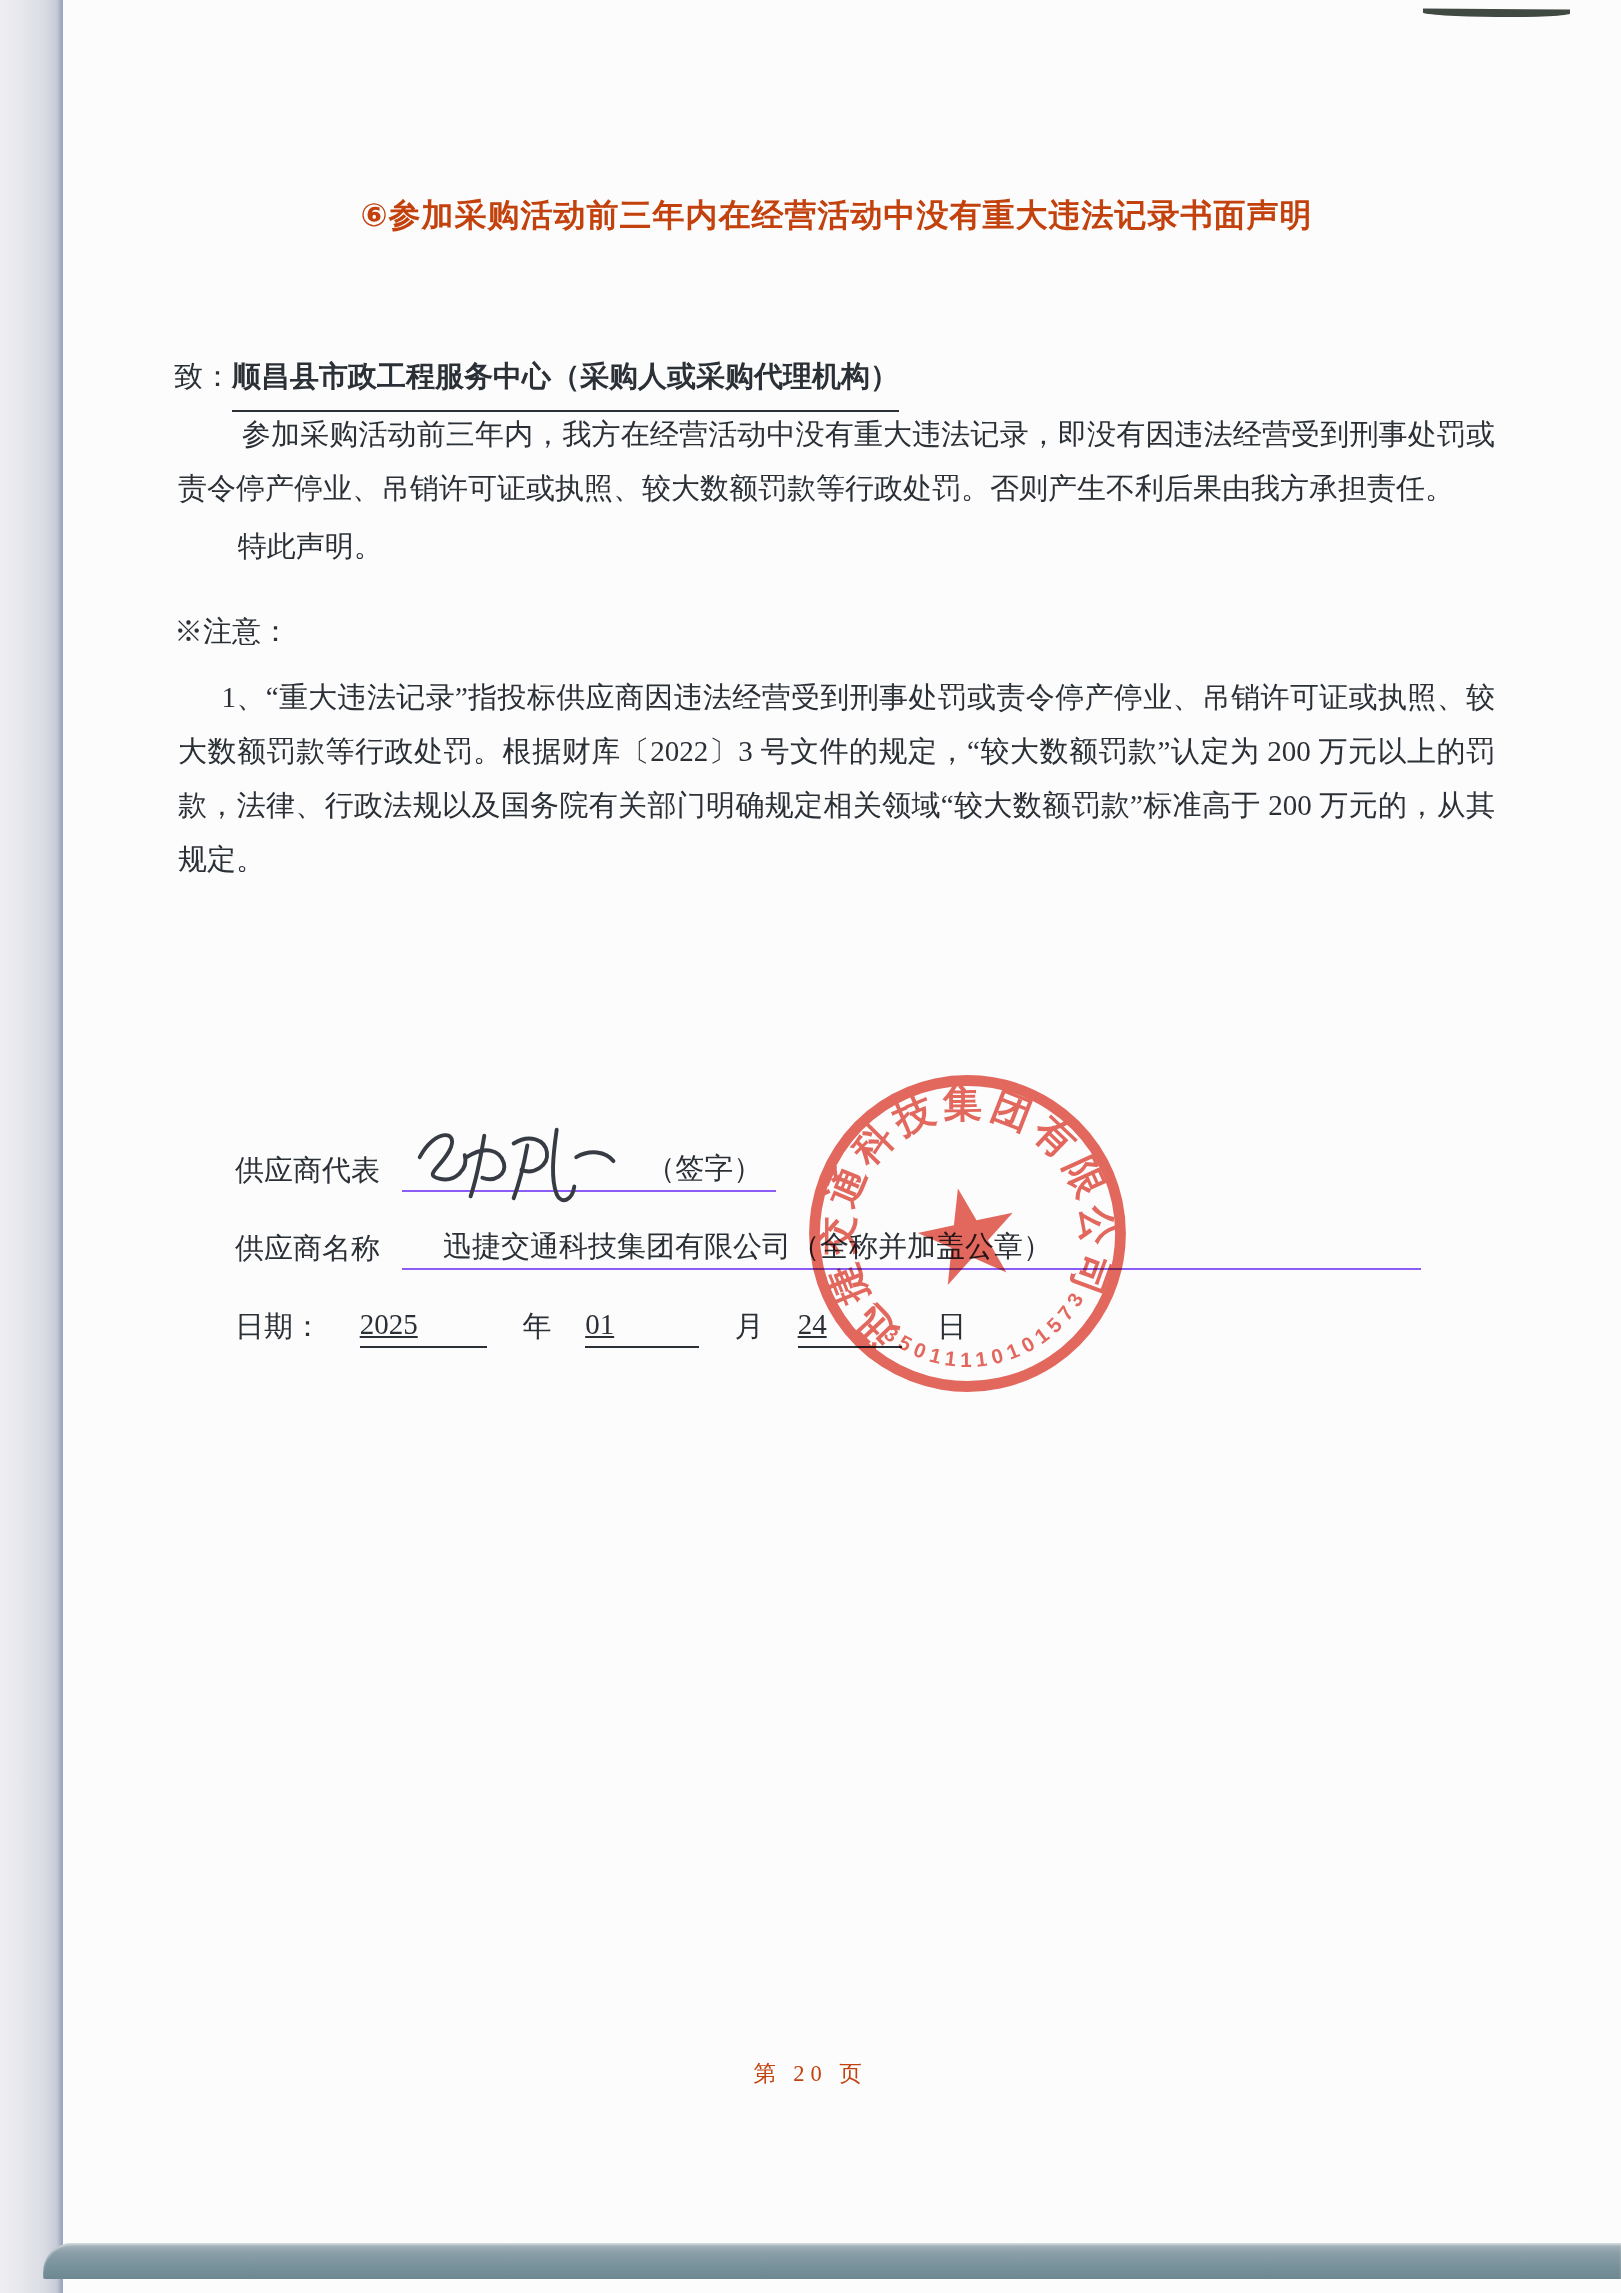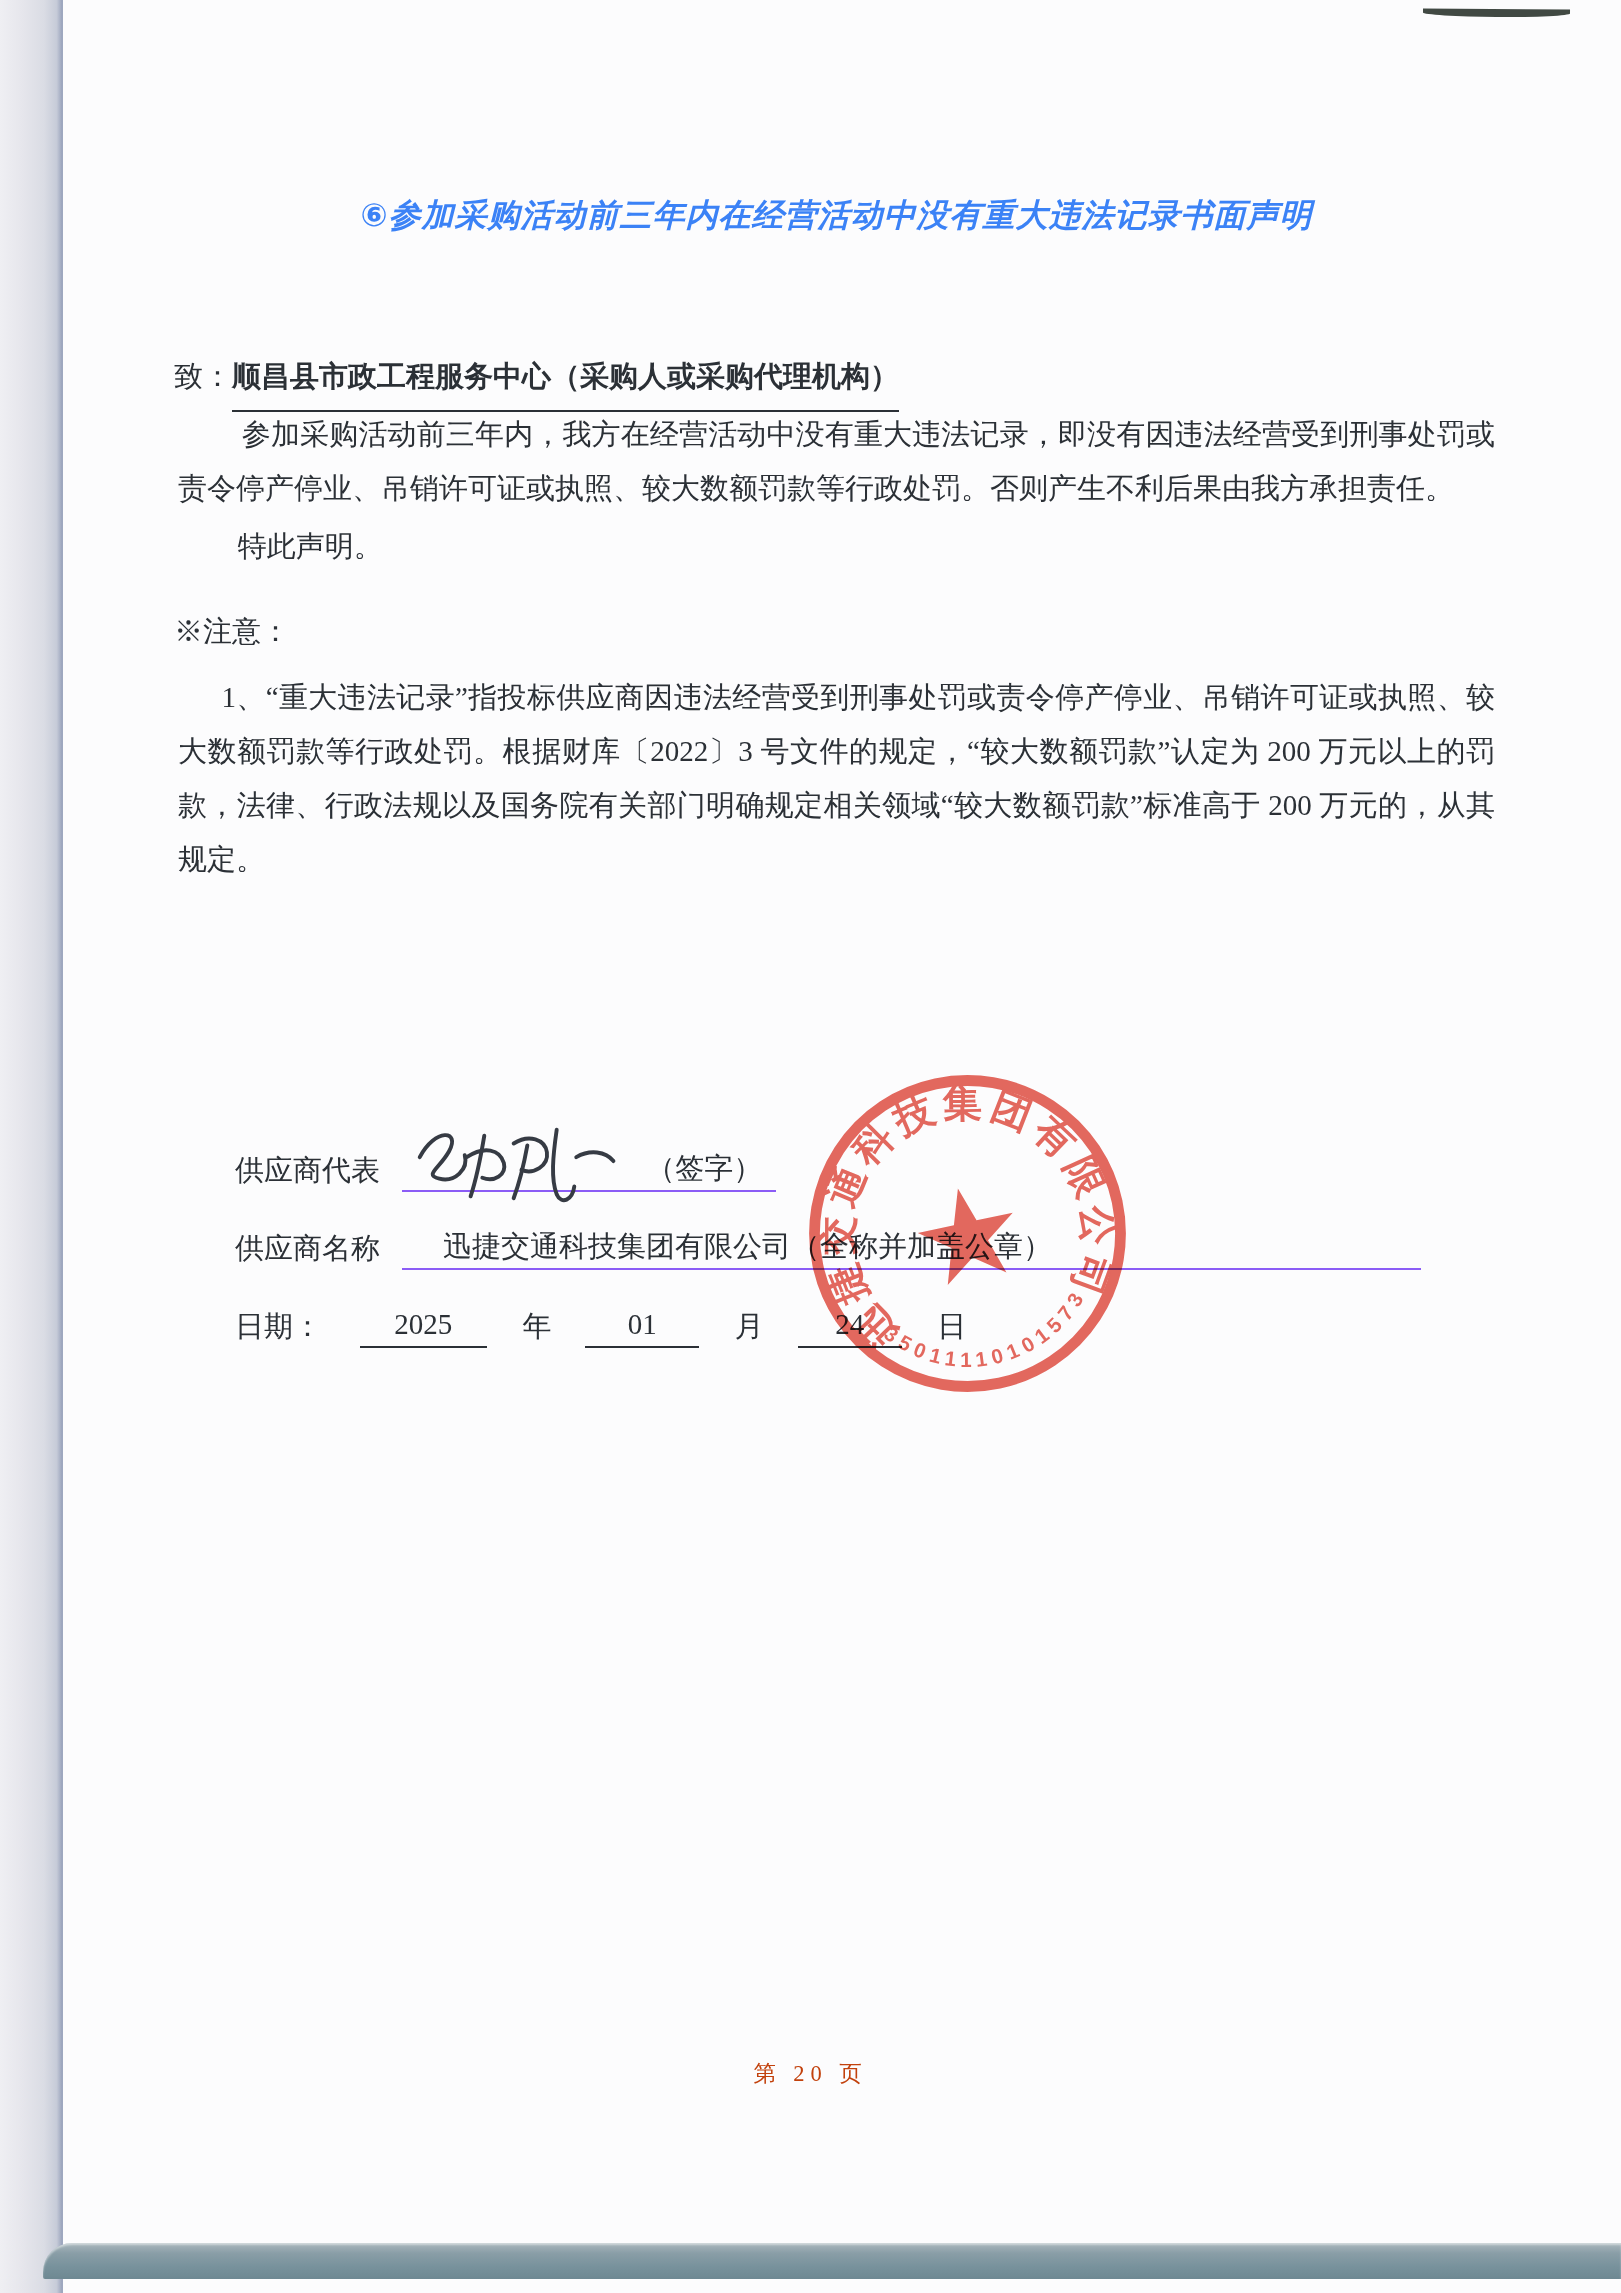--- a/index.html
+++ b/index.html
@@ -13,38 +13,38 @@
   .edge-bottom{position:absolute;left:43px;right:0;bottom:14.7px;height:36px;
                background:linear-gradient(180deg,#aab8be 0%,#8a9ea7 28%,#78929c 65%,#6e8892 100%);
                border-radius:29px 0 0 2px;box-shadow:inset 0 2px 2px rgba(255,255,255,.45);}
   .edge-top-sliver{position:absolute;left:1423px;top:8.8px;width:147px;height:7.8px;background:#2c352f;
                    border-radius:0 0 100% 100%;opacity:.9;transform:rotate(.4deg);}
 
   
   .page-content{position:absolute;left:174px;top:192px;width:1325px;
                 font-size:29px;line-height:54px;text-align:justify;}
   .doc-title{font-family:"Liberation Sans","DejaVu Sans",sans-serif;font-size:32px;font-weight:700;
-             letter-spacing:1px;text-align:center;margin:0;line-height:47px;color:#3b82f6;font-style:italic;}
+             letter-spacing:1px;text-align:center;margin:0;line-height:47px;color:#c2410c;}
   .salutation{margin-top:110px;white-space:nowrap;}
   .salutation .recipient{border-bottom:2px solid #2b3036;padding-bottom:18px;font-weight:600;}
   .para{margin:4px;text-indent:2.2em;}
   .closing{margin:0;text-indent:2.2em;}
   .notes-heading{margin-top:31px;}
   .note{margin:4px;text-indent:1.5em;}
   .note.first{margin-top:11.8px;}
 
   
   .sig-block{position:absolute;left:235px;top:1145px;width:1186px;font-size:29px;color:#2b3036;}
   .sig-row{display:flex;align-items:flex-end;height:47px;margin-bottom:31px;white-space:nowrap;gap:22px;}
   .sig-label{line-height:43px;}
   .u-line{border-bottom:2px solid #8b5cf6;line-height:43px;font-family:Liberation Serif, serif;}
   .rep-line{position:relative;width:374px;text-align:right;padding-right:13.7px;box-sizing:border-box;}
   .rep-sign-svg{position:absolute;left:5.9px;top:-29px;}
   .supplier-line{width:1019px;padding-left:41px;box-sizing:border-box;text-align:left;}
-  .date-field{display:inline-block;text-align:center;border-bottom:2px solid #2b3036;line-height:43px;}
+  .date-field{display:inline-block;text-align:left;border-bottom:2px solid #2b3036;line-height:43px;text-decoration:underline;}
   .date-y{width:127px;margin-left:15.7px;}
   .date-m{width:114px;}
   .date-d{width:104px;}
   .date-suffix{margin:0 11.8px 0 13.7px;line-height:43px;}
 
   
   .seal{position:absolute;left:790px;top:1053px;width:355px;height:361px;
         mix-blend-mode:multiply;opacity:.88;transform:rotate(-12deg);}
   .seal text{font-family:"Liberation Sans","DejaVu Sans",sans-serif;font-weight:700;}
 

